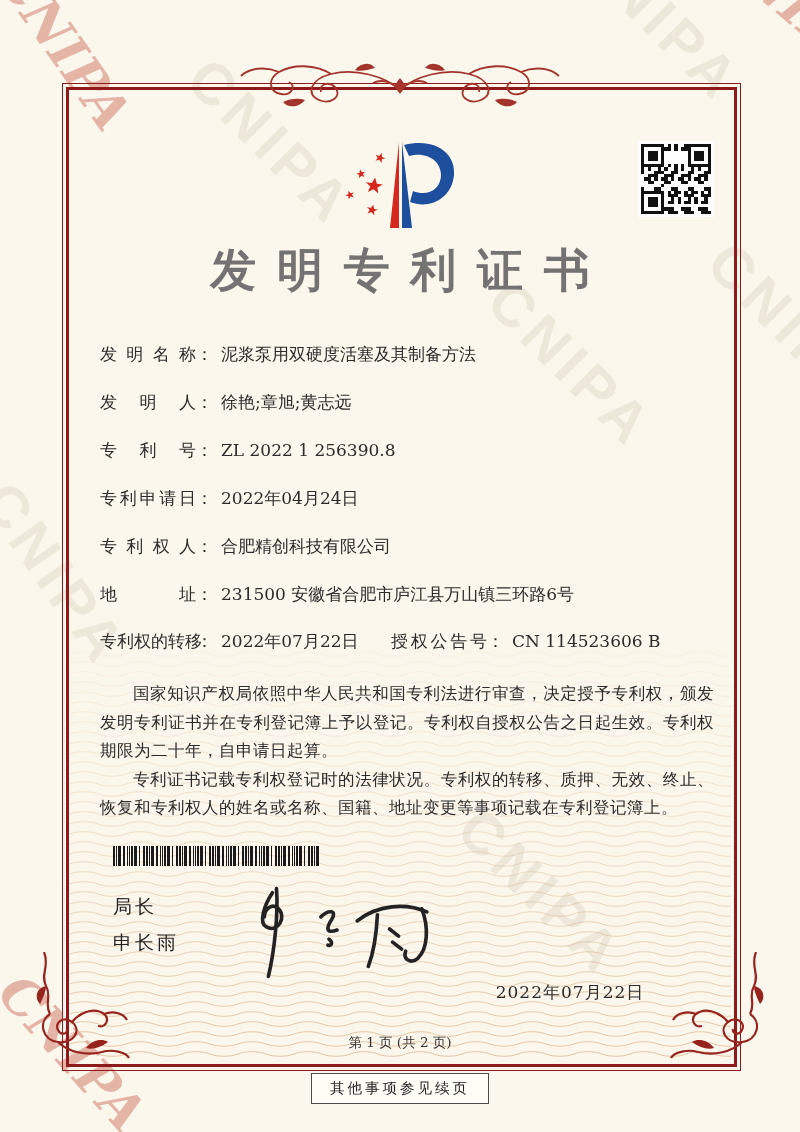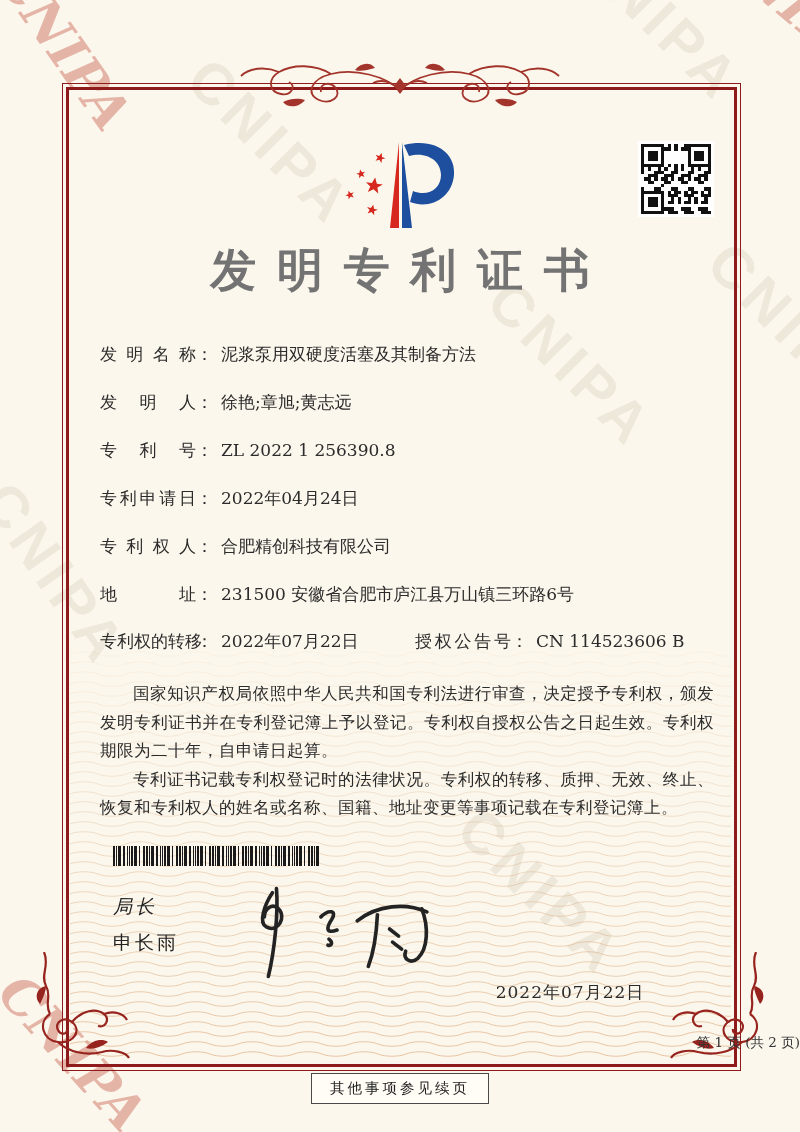--- a/index.html
+++ b/index.html
@@ -18,30 +18,30 @@
   .cert-no{position:absolute;left:100px;top:140px;font-size:16px;letter-spacing:2px;}
   .logo{position:absolute;left:330px;top:136px;width:132px;height:102px;}
   .qr{position:absolute;left:638px;top:141px;width:76px;height:76px;background:#fff;padding:3px;box-sizing:border-box;}
   .qr svg{width:100%;height:100%;shape-rendering:crispEdges;fill:#111;}
   .title{position:absolute;left:0;right:0;top:240px;text-align:center;font-size:46px;font-weight:700;
          letter-spacing:0.45em;padding-left:0.45em;color:#737373;}
   .row{position:absolute;left:100px;font-size:17px;line-height:24px;white-space:nowrap;}
   .flabel{display:inline-block;width:96px;text-align:justify;text-align-last:justify;vertical-align:top;}
   .fvalue{margin-left:8px;}
   .fvalue.wide{display:inline-block;width:170px;}
-  .pair2{margin-left:24px;}
+  .pair2{}
   .body-text{position:absolute;left:100px;top:660px;width:614px;font-size:16.5px;line-height:28.5px;
              letter-spacing:0.5px;text-align:justify;margin-top:20px;}
   .body-text p{margin:0;text-indent:2em;}
   .barcode{position:absolute;left:113px;top:846px;width:208px;height:20px;}
   .signer{position:absolute;left:113px;font-family:"Liberation Sans","DejaVu Sans",sans-serif;
           font-size:19px;letter-spacing:3px;color:#222;}
   .sig{position:absolute;left:228px;top:878px;width:212px;height:102px;}
   .issue-date{position:absolute;left:460px;top:981px;width:220px;text-align:center;font-size:17px;letter-spacing:1px;}
-  .page-info{position:absolute;left:0;right:0;top:1034px;text-align:right;font-size:13.5px;color:#333;}
+  .page-info{position:absolute;left:0;right:0;top:1034px;text-align:center;font-size:13.5px;color:#333;}
   .footer-wrap{position:absolute;left:0;right:0;top:1073px;text-align:center;}
   .footer-note{display:inline-block;border:1px solid #4a4a4a;background:#fffdf6;padding:5px 18px;
                font-size:14.5px;letter-spacing:3px;color:#222;}
   .ornament{position:absolute;pointer-events:none;}
 </style>
 </head>
 <body>
 
 <div class="page">
 
@@ -467,21 +467,21 @@
       <rect x="181" y="0" width="1" height="20" fill="#1a1a1a"></rect>
       <rect x="183" y="0" width="2" height="20" fill="#1a1a1a"></rect>
       <rect x="186" y="0" width="3" height="20" fill="#1a1a1a"></rect>
       <rect x="191" y="0" width="1" height="20" fill="#1a1a1a"></rect>
       <rect x="195" y="0" width="2" height="20" fill="#1a1a1a"></rect>
       <rect x="198" y="0" width="2" height="20" fill="#1a1a1a"></rect>
       <rect x="201" y="0" width="1" height="20" fill="#1a1a1a"></rect>
       <rect x="203" y="0" width="3" height="20" fill="#1a1a1a"></rect>
     </svg>
 
-  <div class="signer" style="top:894px;font-style:italic;">局长</div>
+  <div class="signer" style="top:894px;">局长</div>
   <div class="signer" style="top:930px;">申长雨</div>
   <svg class="sig" viewBox="0 0 210 100">
     <g stroke="#232323" stroke-width="3.6" fill="none" stroke-linecap="round" stroke-linejoin="round">
       <path d="M44,14 C36,26 30,44 38,48 C50,54 58,38 50,30 C44,24 36,30 36,38"></path>
       <path d="M48,10 C50,34 46,72 40,97"></path>
       <path d="M92,38 C100,30 108,32 103,40 C97,49 97,55 108,51"></path>
       <path d="M100,60 C104,63 103,67 99,66"></path>
       <path d="M128,42 C148,26 176,24 197,33"></path>
       <path d="M148,36 C147,56 144,74 139,87"></path>
       <path d="M192,30 C199,48 198,70 188,79 C181,85 173,80 176,72"></path>

